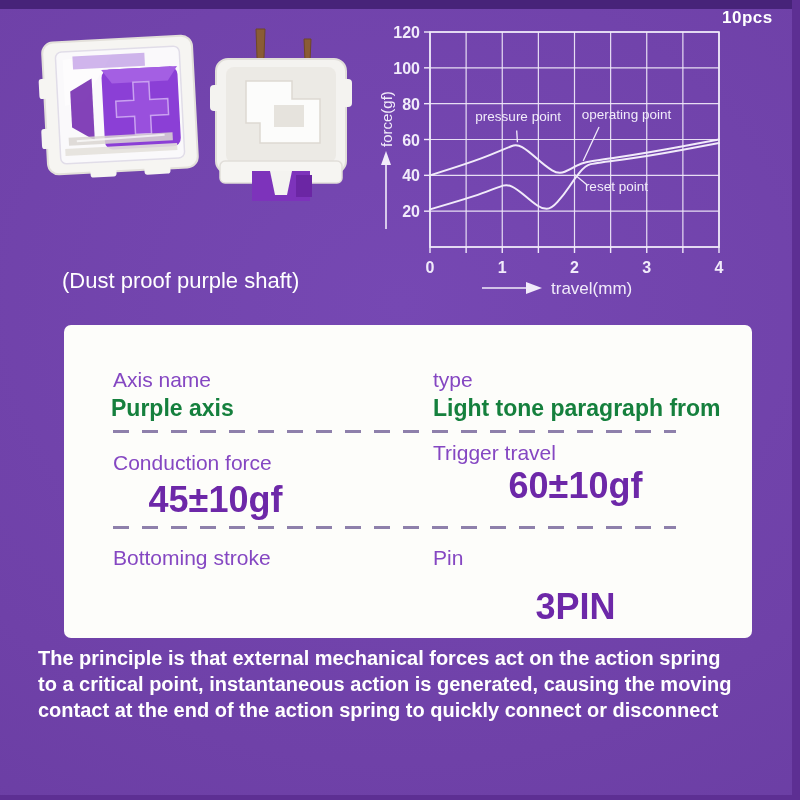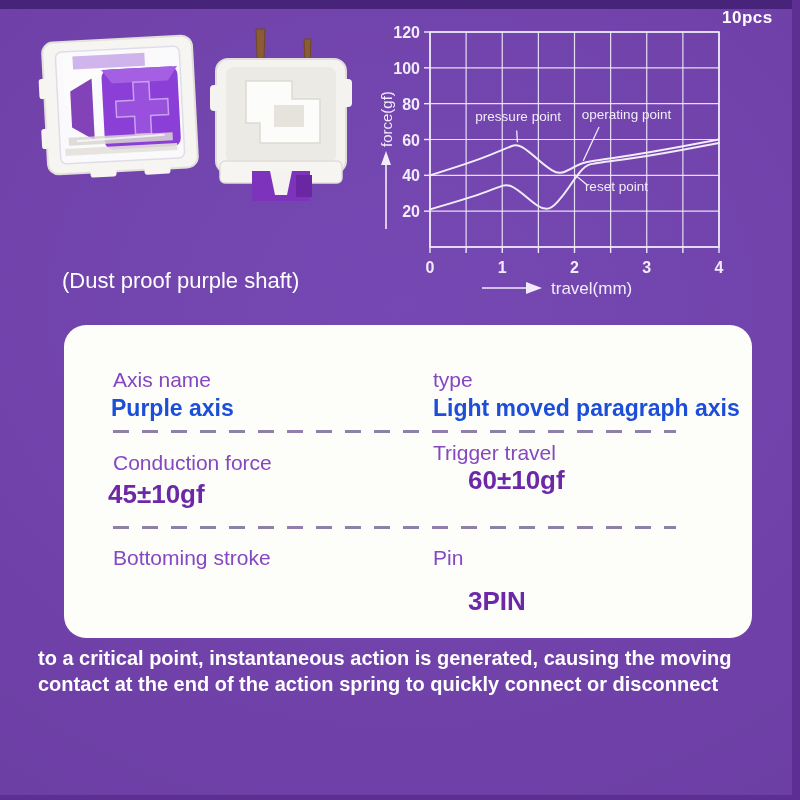--- a/index.html
+++ b/index.html
@@ -8,24 +8,24 @@
     background:radial-gradient(130% 110% at 50% 38%, #7648b3 0%, #6f41a8 52%, #653a9e 100%);}
   .band-top{position:absolute;left:0;top:0;width:800px;height:9px;background:#472379;}
   .band-right{position:absolute;right:0;top:0;width:8px;height:800px;background:#5d2f93;}
   .band-bottom{position:absolute;left:0;bottom:0;width:800px;height:5px;background:#5d2f93;}
   .qty{position:absolute;left:722px;top:8px;color:#fff;font-size:17px;font-weight:700;letter-spacing:.5px;}
   .caption{position:absolute;left:62px;top:268px;color:#fff;font-size:22px;font-weight:500;}
   .photos{position:absolute;left:30px;top:25px;}
   .chart{position:absolute;left:370px;top:5px;}
   svg text{font-family:"Liberation Sans",sans-serif;}
   .card{position:absolute;left:64px;top:325px;width:688px;height:313px;
-    background:#fdfdfa;border-radius:22px;}
+    background:#fdfdfa;border-radius:7px;}
   .spec-label{position:absolute;color:#8547c2;font-size:21px;font-weight:500;white-space:nowrap;}
-  .spec-value-sm{position:absolute;color:#1d4ed8;font-size:23px;font-weight:700;white-space:nowrap;}
-  .spec-value-lg{position:absolute;color:#6d28a8;font-size:26px;font-weight:700;text-align:left;white-space:nowrap;}
+  .spec-value-sm{position:absolute;color:#15803d;font-size:23px;font-weight:700;white-space:nowrap;}
+  .spec-value-lg{position:absolute;color:#6d28a8;font-size:36px;font-weight:700;text-align:center;white-space:nowrap;}
   .divider{position:absolute;height:3px;
     background:repeating-linear-gradient(90deg,#8e80ab 0 16px,transparent 16px 29px);}
   .desc{position:absolute;left:38px;top:645px;width:752px;}
   .desc div{color:#fff;font-size:20px;font-weight:600;line-height:26px;white-space:nowrap;}
 </style>
 </head>
 <body>
 
 <div class="page">
 
@@ -132,34 +132,35 @@
       <line x1="217.50500000000002" y1="180.1875" x2="204.5" y2="169.4375" stroke="#f1ebfa" stroke-width="1.3"></line>
       <text x="246.405" y="185.5625" fill="#f1ebfa" text-anchor="middle" font-size="13.5">reset point</text>
     </svg>
 
   <div class="caption">(Dust proof purple shaft)</div>
 
   <div class="card">
     <div class="spec-label" style="left:49px;top:43px;">Axis name</div>
     <div class="spec-value-sm" style="left:47px;top:70px;">Purple axis</div>
     <div class="spec-label" style="left:369px;top:43px;">type</div>
-    <div class="spec-value-sm" style="left:369px;top:70px;">Light moved paragraph axis</div>
+    <div class="spec-value-sm" style="left:369px;top:70px;">Light tone paragraph from</div>
 
     <div class="divider" style="left:49px;top:105px;width:563px;"></div>
 
     <div class="spec-label" style="left:49px;top:126px;">Conduction force</div>
     <div class="spec-value-lg" style="left:44px;top:154px;width:215px;">45±10gf</div>
     <div class="spec-label" style="left:369px;top:116px;">Trigger travel</div>
     <div class="spec-value-lg" style="left:404px;top:140px;width:215px;">60±10gf</div>
 
     <div class="divider" style="left:49px;top:201px;width:563px;"></div>
 
     <div class="spec-label" style="left:49px;top:221px;">Bottoming stroke</div>
     <div class="spec-label" style="left:369px;top:221px;">Pin</div>
     <div class="spec-value-lg" style="left:404px;top:261px;width:215px;">3PIN</div>
   </div>
 
   <div class="desc">
+    <div>The principle is that external mechanical forces act on the action spring</div>
     <div>to a critical point, instantaneous action is generated, causing the moving</div>
     <div>contact at the end of the action spring to quickly connect or disconnect</div>
   </div>
 
 </div>
 
 </body></html>

